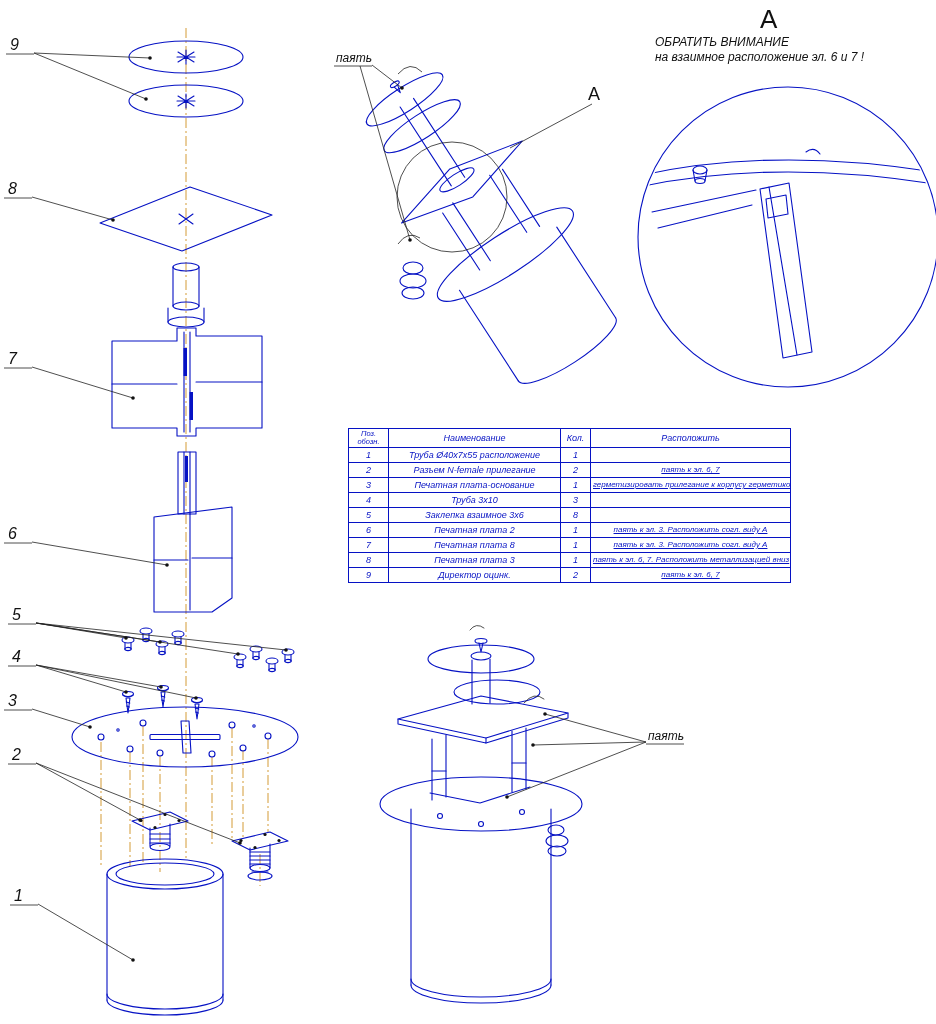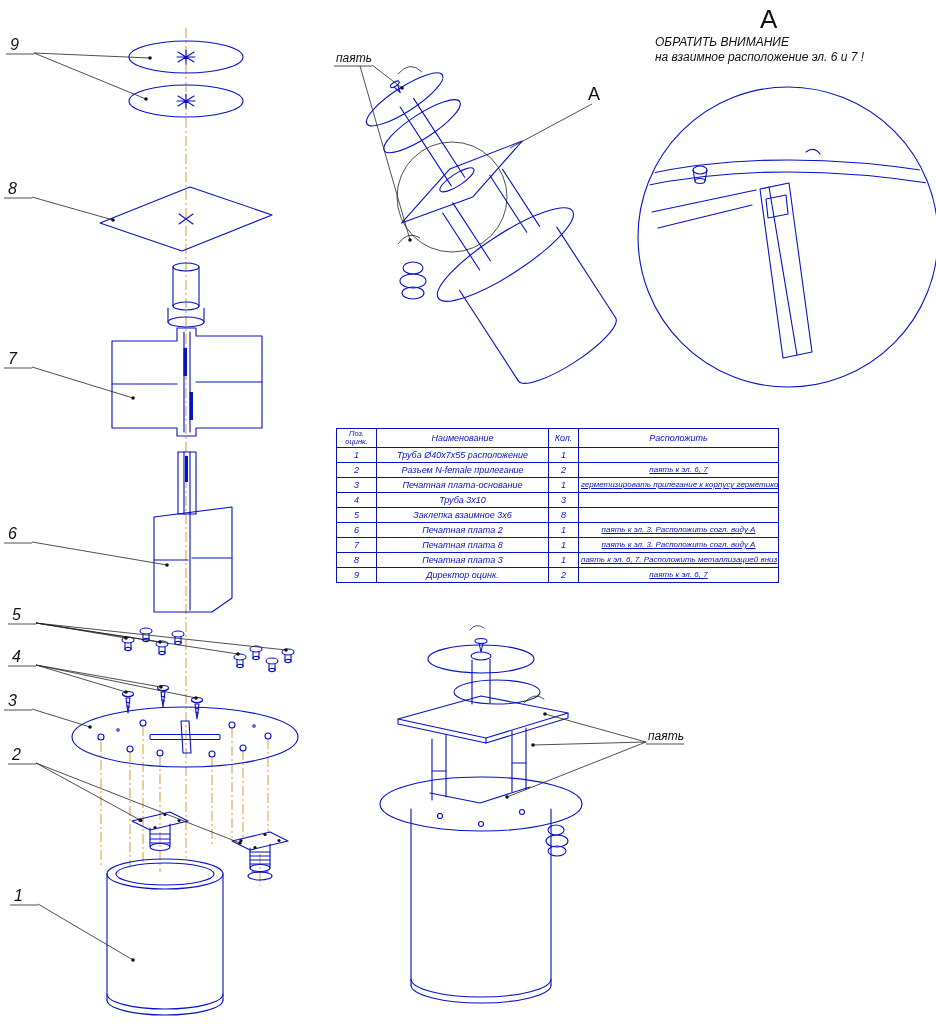--- a/index.html
+++ b/index.html
@@ -12,21 +12,21 @@
   .cl   { stroke:#cf9020; stroke-width:0.9; fill:none; stroke-dasharray:10 3 2 3; }
   .thin { stroke:#222222; stroke-width:0.8; fill:none; }
   .dot  { fill:#111111; stroke:none; }
 
   .callout-num { font:italic 16px "Liberation Sans", sans-serif; fill:#111111; }
   .small-label { font:italic 12px "Liberation Sans", sans-serif; fill:#111111; }
   .note-text   { font:italic 12px "Liberation Sans", sans-serif; fill:#111111; }
   .title-a     { font:26px "Liberation Sans", sans-serif; fill:#111111; }
   .ref-a       { font:18px "Liberation Sans", sans-serif; fill:#111111; }
 
-  .bom { position:absolute; left:336px; top:428px; }
+  .bom { position:absolute; left:348px; top:428px; }
   .bom table { border-collapse:collapse; table-layout:fixed; width:442px; border:1.5px solid #0612c4;
                font-family:"Liberation Sans", sans-serif; font-style:italic; font-size:9px; color:#0612c4; }
   .bom th, .bom td { border:1px solid #0612c4; padding:0 2px; height:14px; line-height:14px;
                      text-align:center; white-space:nowrap; overflow:hidden; }
   .bom thead th { height:18px; line-height:9px; font-weight:normal; }
   .poshead div { font-size:7.5px; line-height:8px; }
   .bom td.note { font-size:8px;text-decoration:underline; }
 </style>
 </head>
 <body>
@@ -303,21 +303,21 @@
     <colgroup>
           <col style="width:40px">
           <col style="width:172px">
           <col style="width:30px">
           <col style="width:200px">
         </colgroup>
     <thead>
       <tr>
         <th class="poshead">
           <div>Поз.</div>
-          <div>оцинк.</div>
+          <div>обозн.</div>
         </th>
         <th>Наименование</th>
         <th>Кол.</th>
         <th>Расположить</th>
       </tr>
     </thead>
     <tbody>
       <tr>
         <td>1</td>
         <td>Труба Ø40х7х55 расположение</td>

